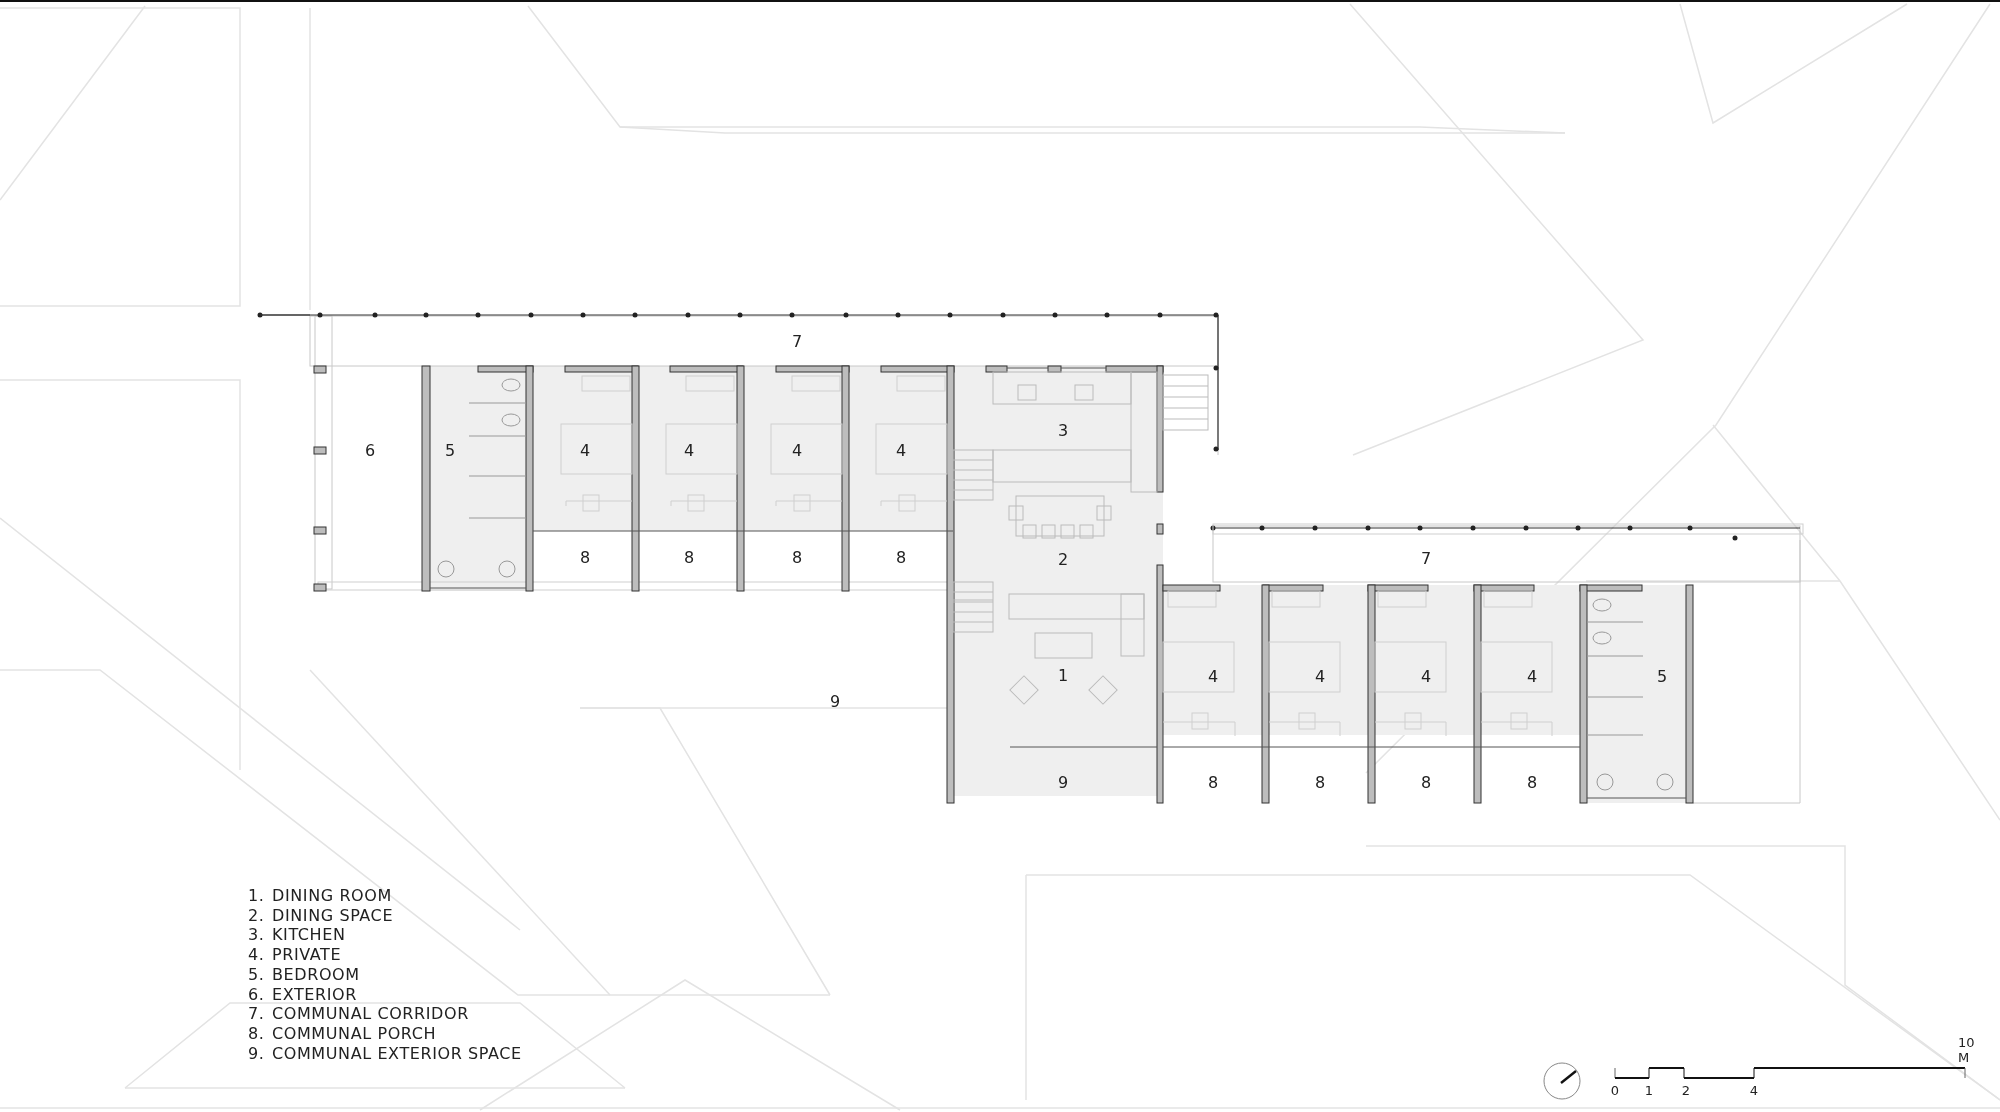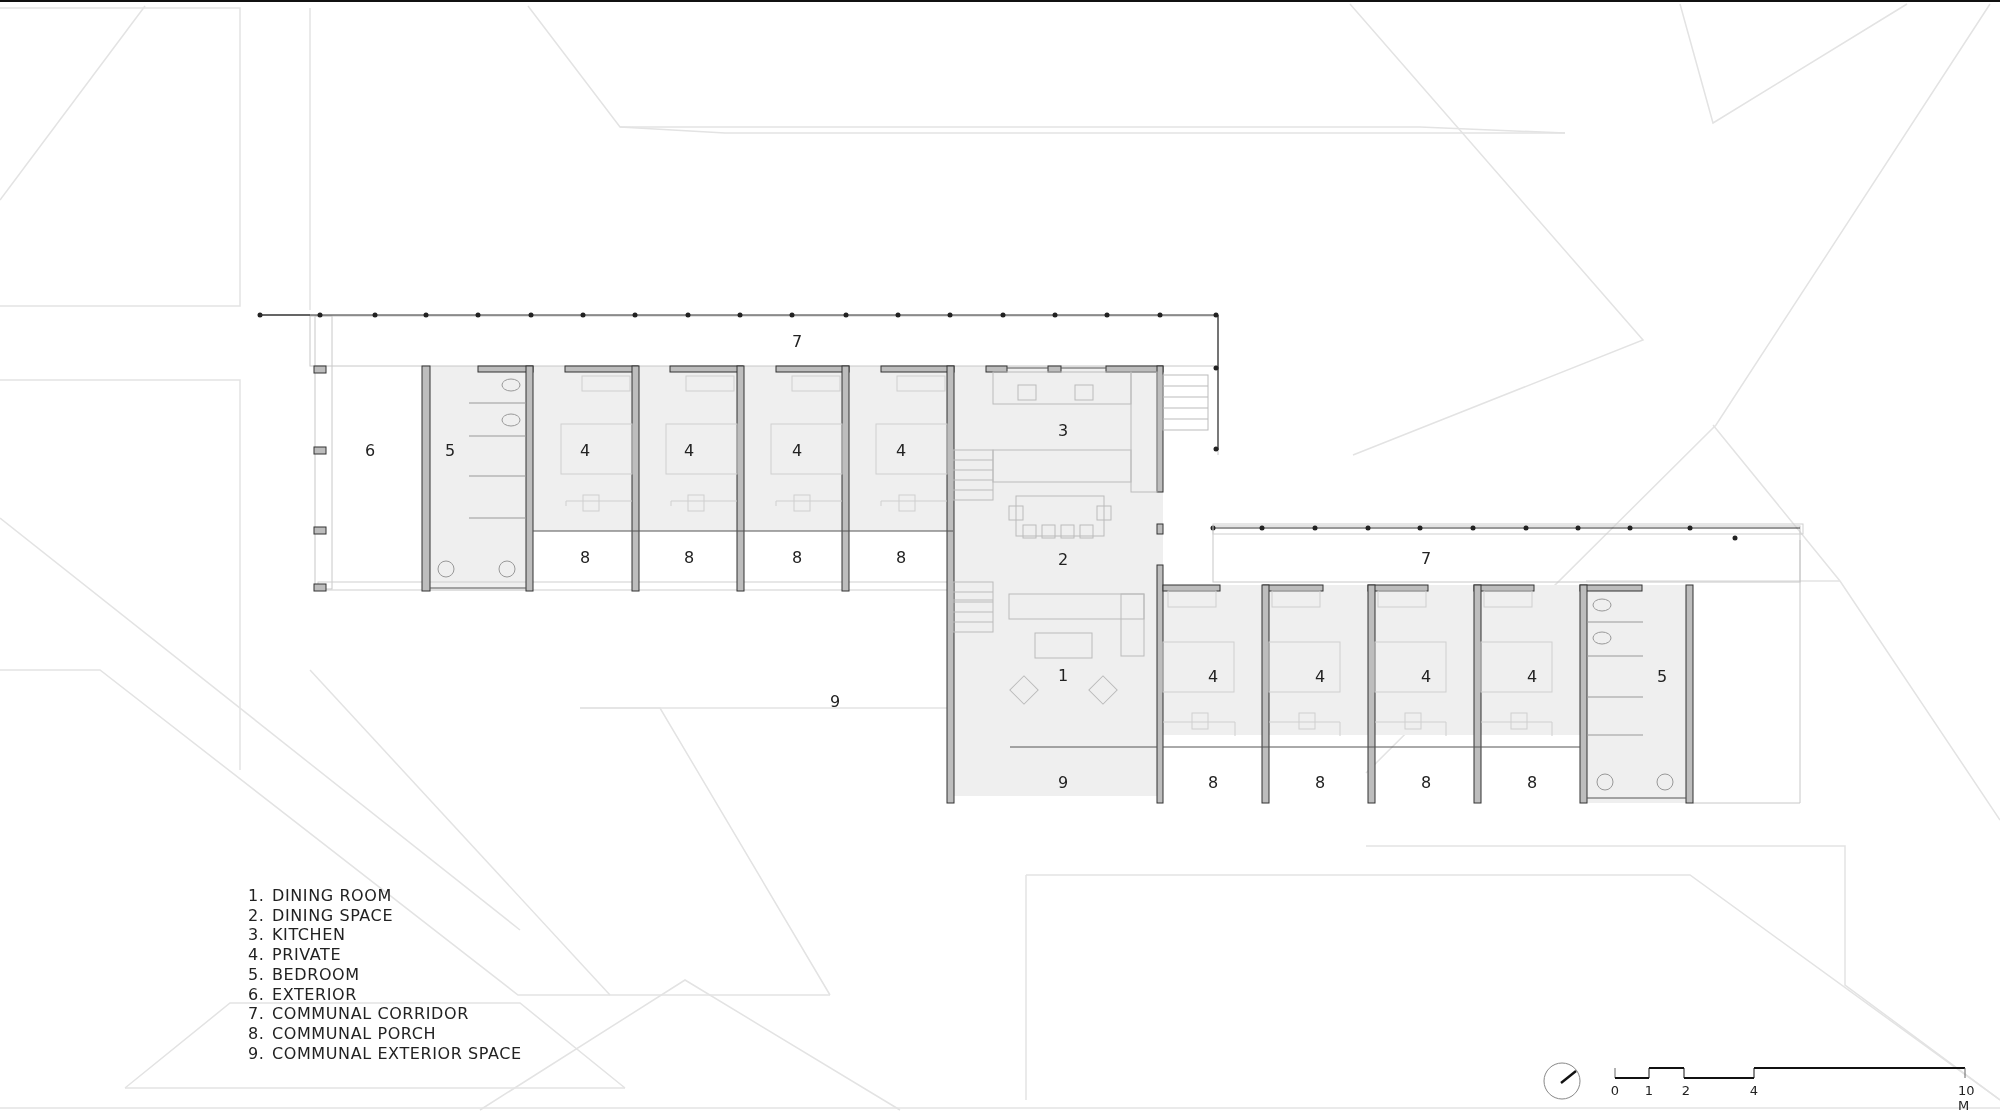--- a/index.html
+++ b/index.html
@@ -359,13 +359,13 @@
   <div class="legend-item">
       <span class="legend-num">9.</span>
       <span>COMMUNAL EXTERIOR SPACE</span>
     </div>
 </div>
 
 <div class="scale-lbl" style="left:1615px; top:1083px;">0</div>
 <div class="scale-lbl" style="left:1649px; top:1083px;">1</div>
 <div class="scale-lbl" style="left:1686px; top:1083px;">2</div>
 <div class="scale-lbl" style="left:1754px; top:1083px;">4</div>
-<div class="scale-lbl" style="left:1972px; top:1083px;">10 M</div>
+<div class="scale-lbl" style="left:1972px; top:1035px;">10 M</div>
 
 </body></html>

